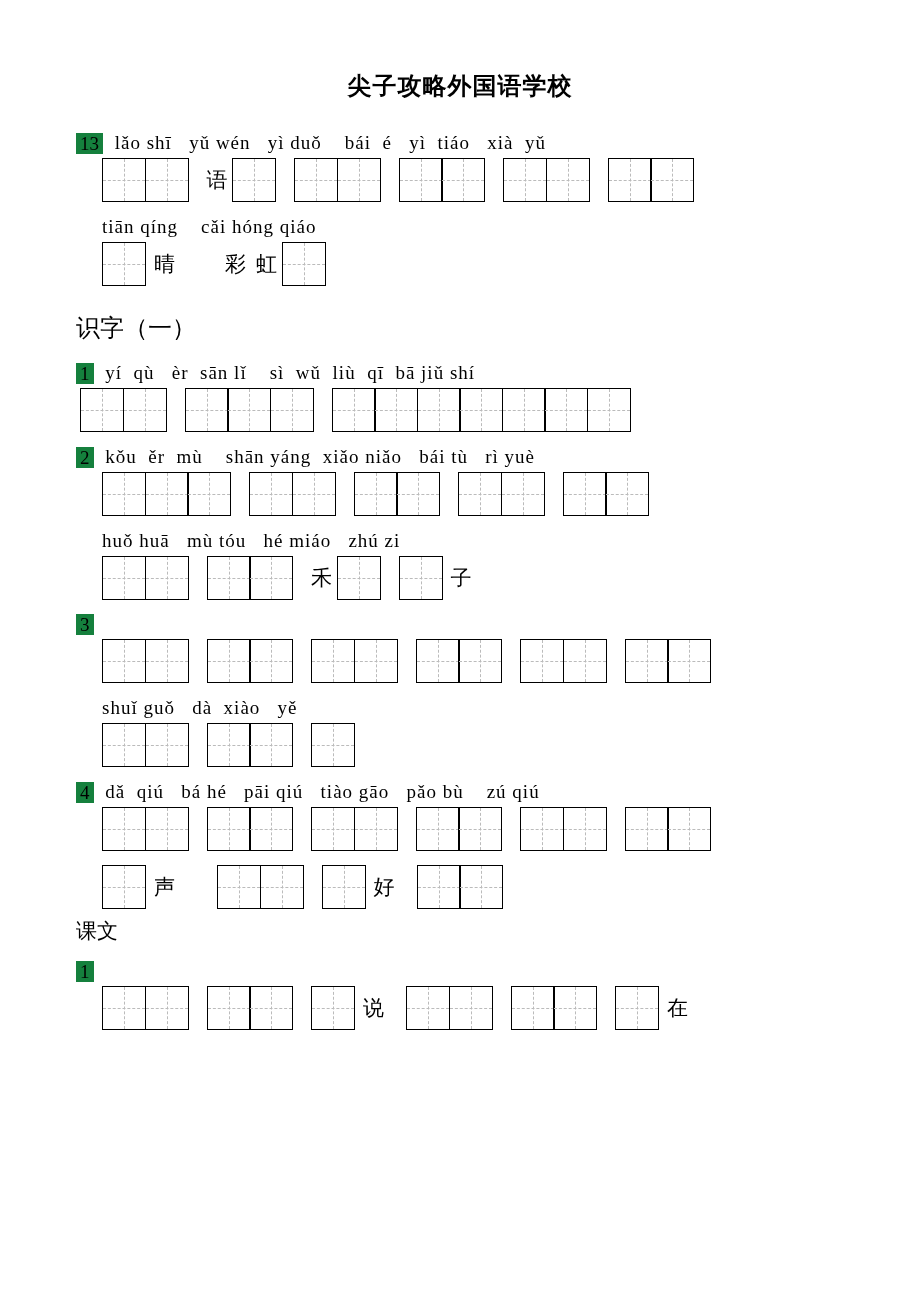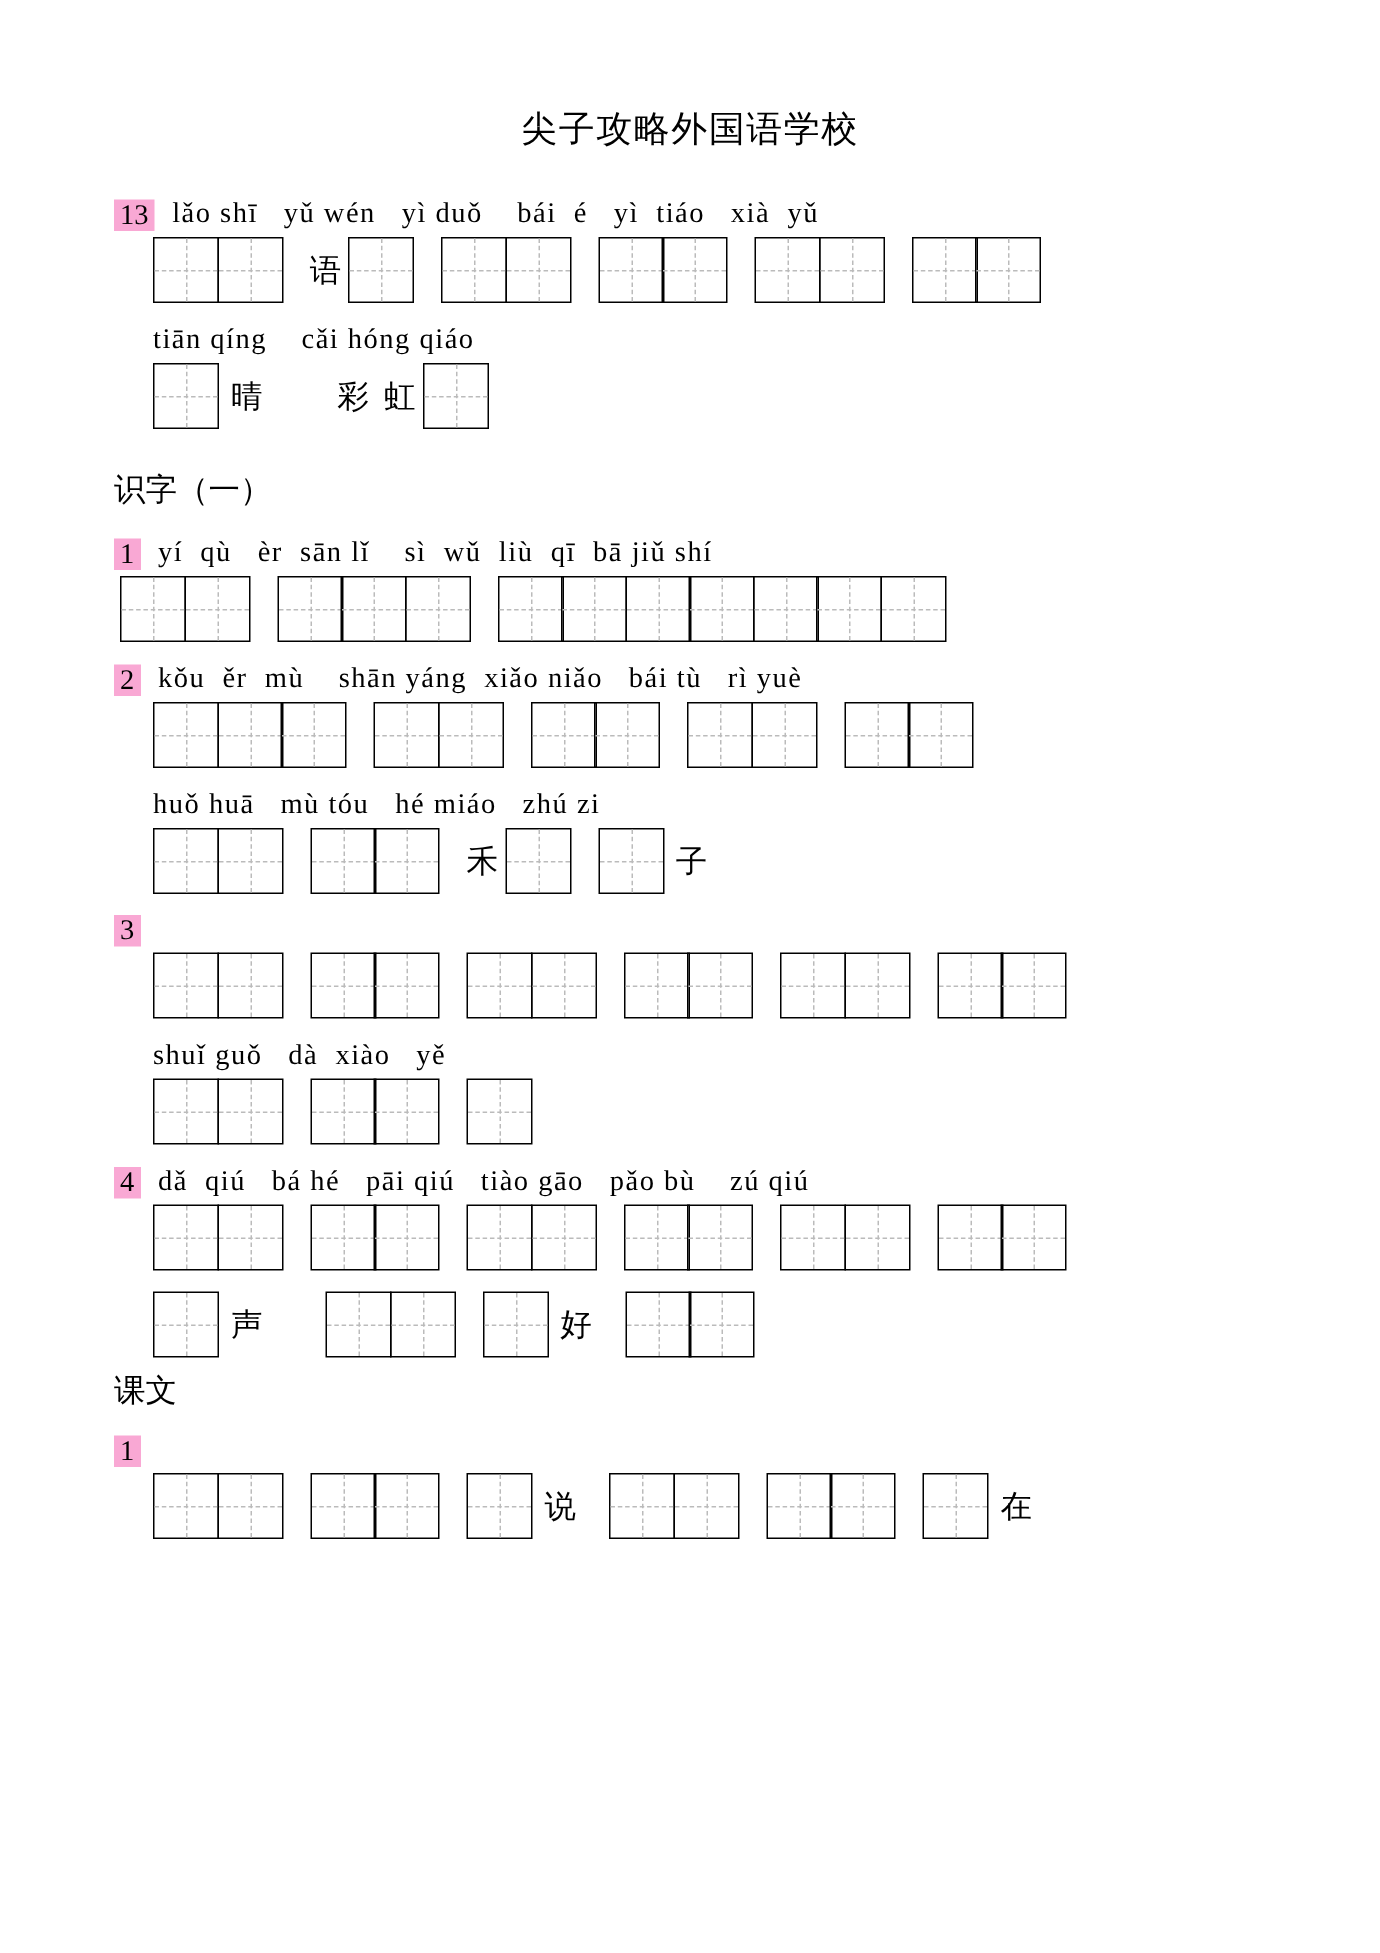--- a/index.html
+++ b/index.html
@@ -1,30 +1,30 @@
 <!DOCTYPE html>
 <html><head>
 <meta charset="utf-8">
 <style>
 html,body{margin:0;padding:0;background:#fff;font-family:"SimSun","NSimSun","宋体",serif;color:#000}
 .page{width:920px;margin:0 auto;padding:70px 76px 40px 76px;box-sizing:border-box}
-.title{text-align:center;font-size:24px;font-weight:400;letter-spacing:1px;margin-bottom:30px;font-family:"SimHei","黑体",sans-serif}
+.title{text-align:center;font-size:24px;font-weight:700;letter-spacing:1px;margin-bottom:30px;font-family:"SimHei","黑体",sans-serif}
 .row{display:flex;align-items:center;flex-wrap:nowrap;margin-bottom:4px}
-.num{background:#f9a8d4;font-size:19px;padding:1px 4px;margin-right:6px;line-height:1;font-family:"SimSun",serif}
+.num{background:#15803d;font-size:19px;padding:1px 4px;margin-right:6px;line-height:1;font-family:"SimSun",serif}
 .py{font-size:19px;letter-spacing:1px;white-space:pre}
 .bx-row{display:flex;align-items:center;flex-wrap:nowrap;margin-bottom:14px;padding-left:26px}
 .grp{display:flex;align-items:center;margin-right:18px}
 .grp:last-child{margin-right:0}
 .cell{width:44px;height:44px;border:1.5px solid #000;position:relative;box-sizing:border-box;margin-left:-1.5px}
 .cell:first-child{margin-left:0}
 .cell::before{content:"";position:absolute;left:0;right:0;top:50%;border-top:1px dashed #bbb}
 .cell::after{content:"";position:absolute;top:0;bottom:0;left:50%;border-left:1px dashed #bbb}
 .txt{font-size:21px;margin:0 4px 0 8px}
 .txt.pre{margin:0 6px 0 0}
-.sect{font-size:21px;margin:26px 0 18px 0}
+.sect{font-size:24px;margin:26px 0 18px 0}
 .sect2{font-size:21px;font-weight:400;margin:8px 0 16px 0}
 </style>
 </head>
 <body>
 <div class="page">
 
 <div class="title">尖子攻略外国语学校</div>
 
 <div class="row">
 <span class="num">13</span>

